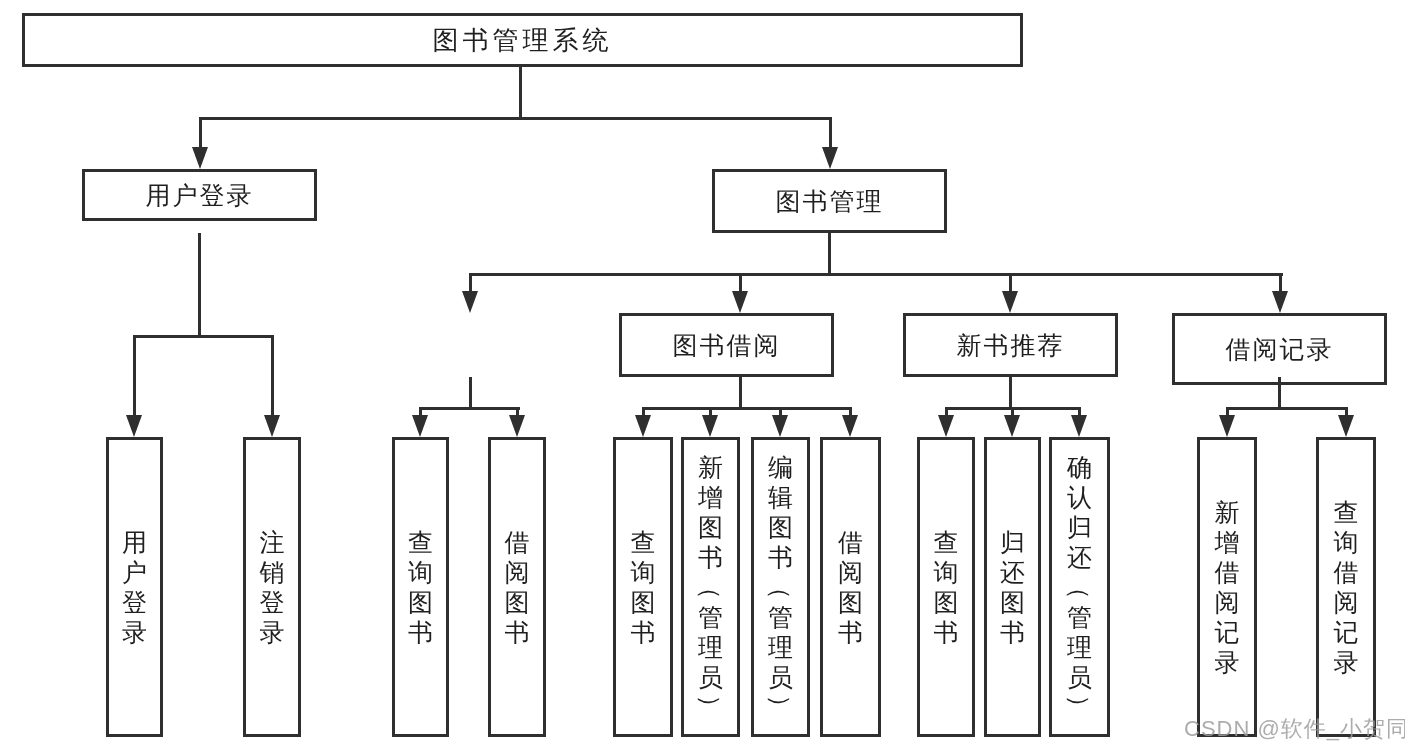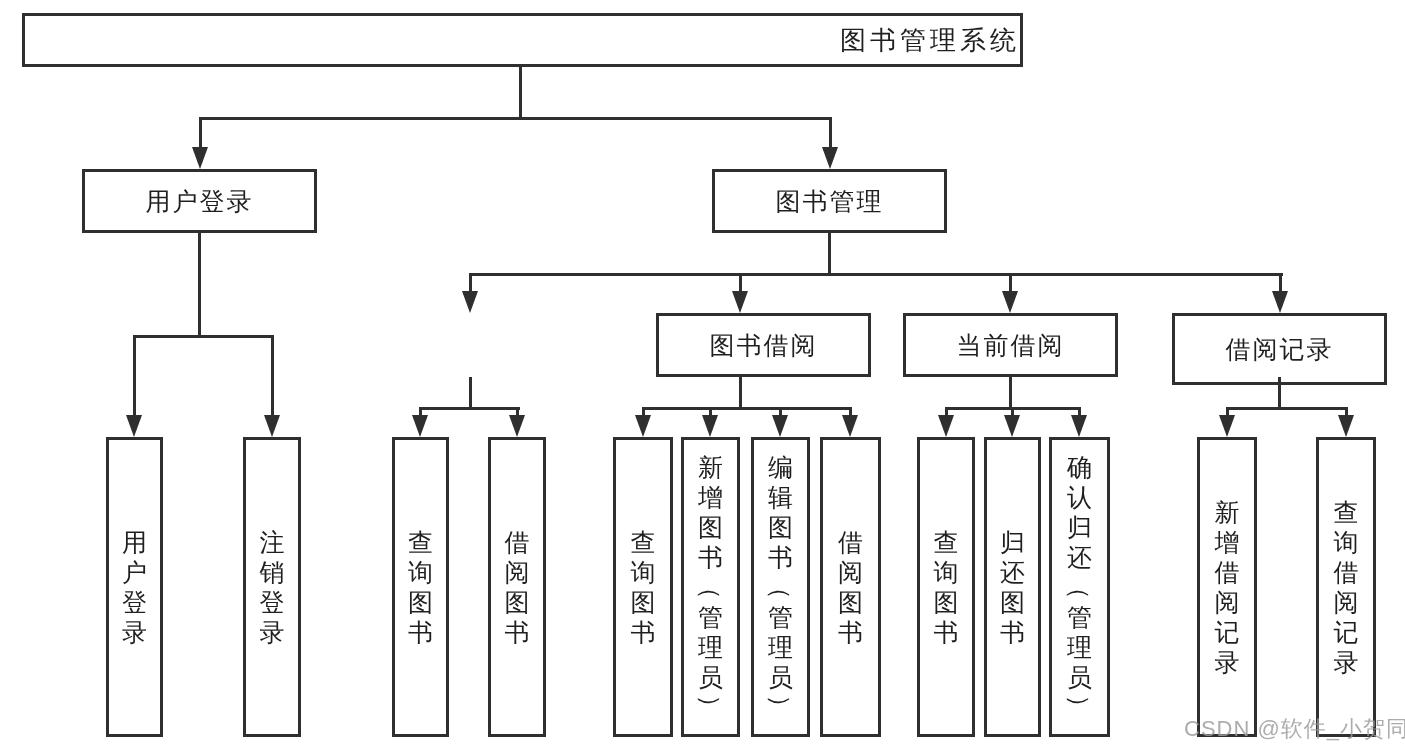--- a/index.html
+++ b/index.html
@@ -29,36 +29,36 @@
   .watermark{
     position:absolute;left:1184px;top:714px;z-index:6;
     font-size:22px;color:rgba(158,158,158,0.85);white-space:nowrap;letter-spacing:1px;
   }
 </style>
 </head>
 <body>
 
 <div class="canvas">
 
-  <div class="node" style="left:22px;top:13px;width:1001px;height:54px;justify-content:flex-end;">
+  <div class="node" style="left:22px;top:13px;width:1001px;height:54px;">
     <span class="hlabel root-label">图书管理系统</span>
   </div>
 
-  <div class="node" style="left:82px;top:169px;width:235px;height:64px;">
+  <div class="node" style="left:82px;top:169px;width:235px;height:52px;">
     <span class="hlabel">用户登录</span>
   </div>
   <div class="node" style="left:712px;top:169px;width:235px;height:64px;">
     <span class="hlabel">图书管理</span>
   </div>
 
-  <div class="node" style="left:656px;top:313px;width:215px;height:64px;">
+  <div class="node" style="left:619px;top:313px;width:215px;height:64px;">
     <span class="hlabel">图书借阅</span>
   </div>
   <div class="node" style="left:903px;top:313px;width:215px;height:64px;">
-    <span class="hlabel">当前借阅</span>
+    <span class="hlabel">新书推荐</span>
   </div>
   <div class="node" style="left:1172px;top:313px;width:215px;height:72px;">
     <span class="hlabel">借阅记录</span>
   </div>
 
   <div class="node" style="left:106px;top:437px;width:57px;height:300px;">
     <div class="vtext">
         <span>用</span>
         <span>户</span>
         <span>登</span>

